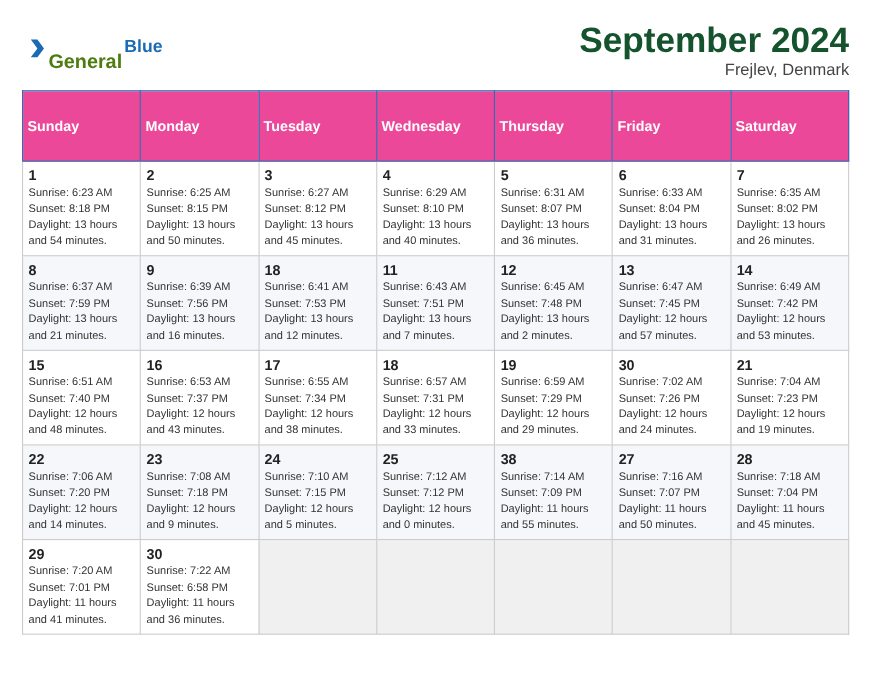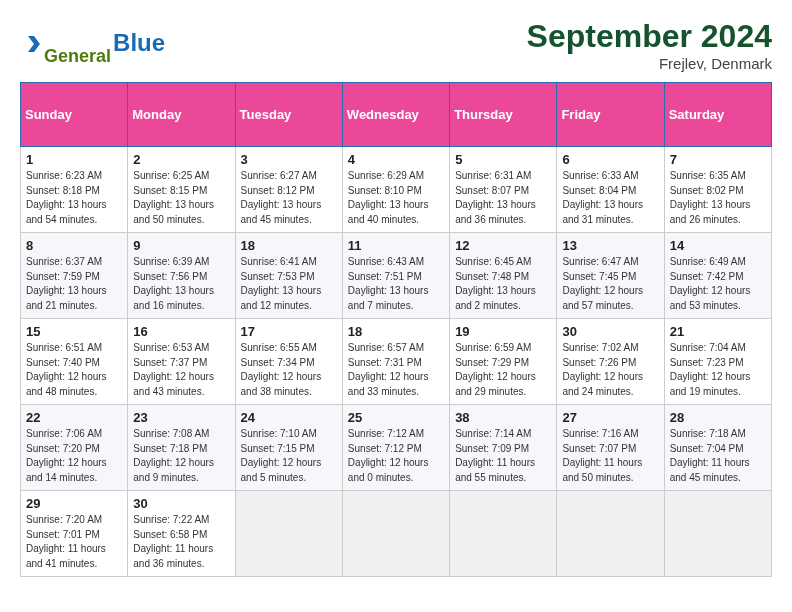--- a/index.html
+++ b/index.html
@@ -30,21 +30,21 @@
       align-items: center;
       gap: 2px;
     }
     .logo-general {
       font-size: 18px;
       font-weight: bold;
       color: #4d7c0f;
       margin-top: 28px;
     }
     .logo-blue {
-      font-size: 24px;
+      font-size: 16px;
       font-weight: bold;
       color: #1a6bb5;
     }
     .logo-icon {
       width: 22px;
       height: 22px;
       display: inline-block;
     }
     .title-block {
       text-align: right;

